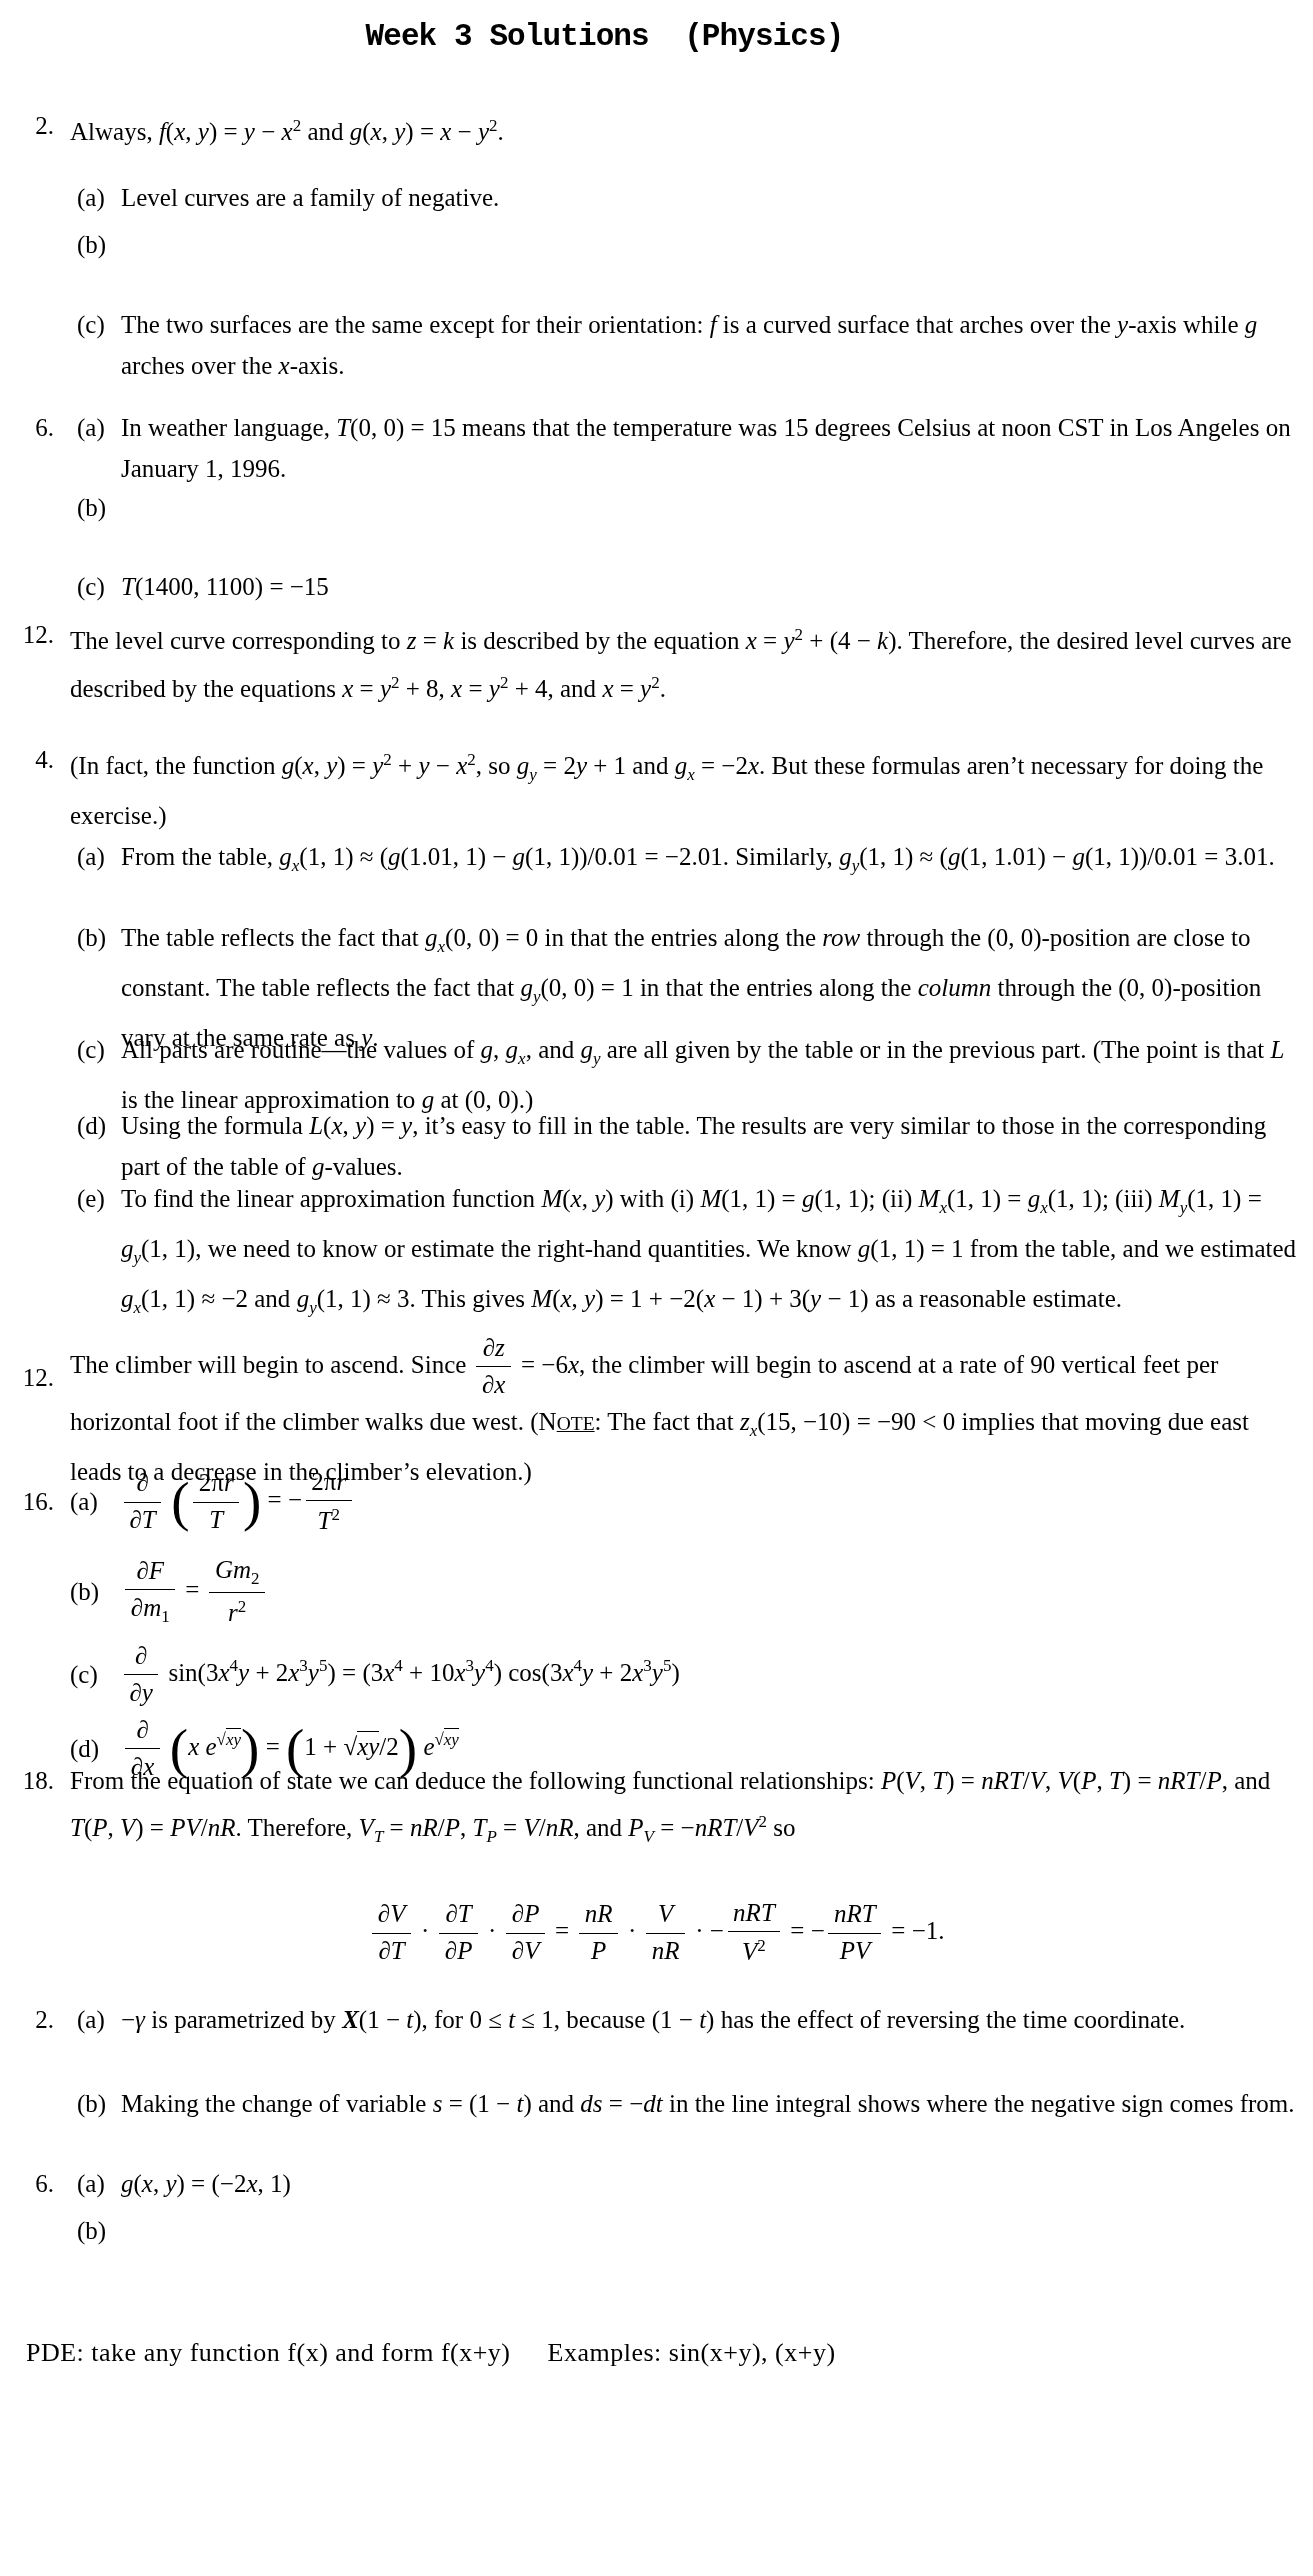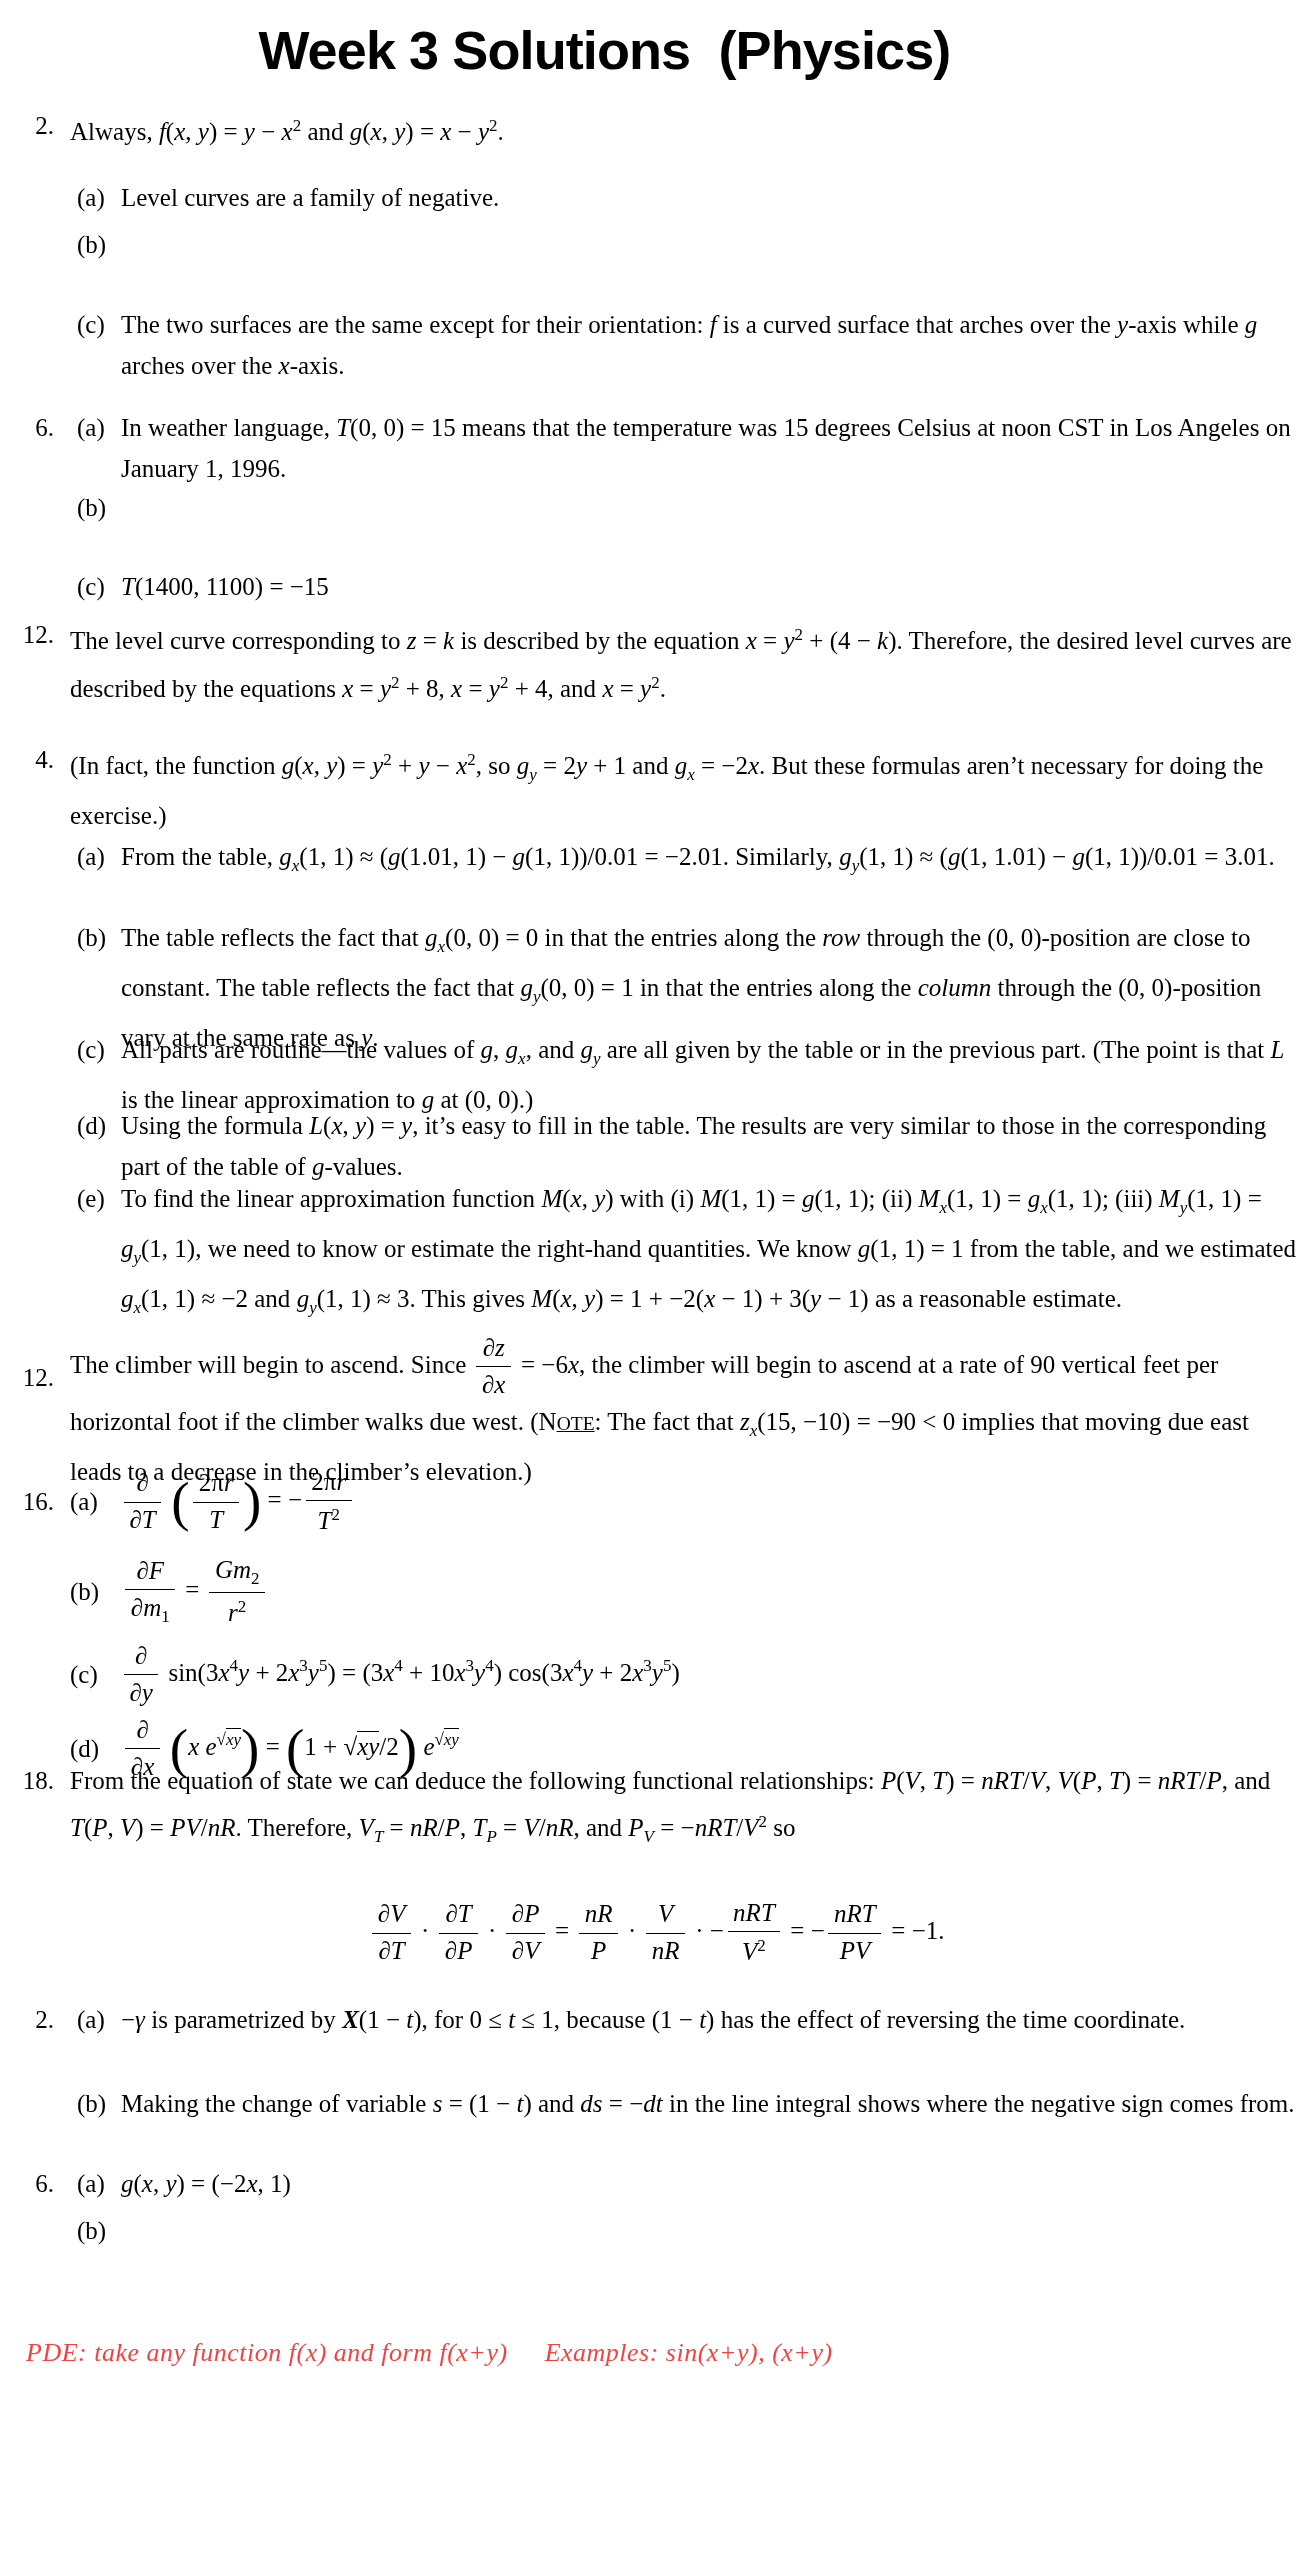--- a/index.html
+++ b/index.html
@@ -4,21 +4,21 @@
 <style>
   html,body{margin:0;padding:0;}
   body{
     width:1313px;height:2576px;background:#ffffff;color:#000;
     font-family:"Liberation Serif",serif;font-size:25px;
     position:relative;overflow:hidden;
   }
   .page{position:absolute;inset:0;background:#fff;}
   .title{
     position:absolute;top:18.7px;left:0;width:1209px;text-align:center;
-    font-family:Liberation Sans, sans-serif;font-weight:bold;font-size:54px;
+    font-family:Liberation Mono, monospace;font-weight:bold;font-size:31px;
     white-space:pre;letter-spacing:-0.9px;
   }
   .blk{position:absolute;left:0;width:1313px;box-sizing:border-box;
        padding-left:70px;padding-right:13px;line-height:41px;}
   .part{padding-left:121px;}
   .num{position:absolute;left:0;top:0;width:54px;text-align:right;}
   .num.mid{top:50%;transform:translateY(-50%);}
   .plabel{position:absolute;left:77px;top:0;}
   .mathrow{display:flex;align-items:center;line-height:1.3;}
   .plabel-f{margin-right:22.4px;flex:0 0 auto;}
@@ -28,21 +28,21 @@
   sup{font-size:0.68em;}
   sub{font-size:0.68em;}
   .fr{display:inline-block;vertical-align:middle;text-align:center;line-height:1.15;margin:0 3.7px;}
   .fr .n{display:block;border-bottom:1.9px solid #000;padding:0.9px 5.6px 3.7px;}
   .fr .d{display:block;padding:3.7px 5.6px 0.9px;}
   .bp{font-size:2.2em;vertical-align:middle;line-height:0.9;font-weight:400;}
   .rt{border-top:1.9px solid #000;padding-top:0.9px;}
   .sc{font-size:0.78em;text-decoration:underline;}
   .footer{
     position:absolute;top:2338px;left:26px;width:1269px;
-    font-size:26px;color:#ef4444;letter-spacing:0.5px;font-style:italic;
+    font-size:26px;color:#000000;letter-spacing:0.5px;
   }
   .footer .ex{margin-left:37px;}
 </style>
 </head>
 <body>
 
 <div class="page">
 
   <div class="title">Week 3 Solutions  (Physics)</div>
 

